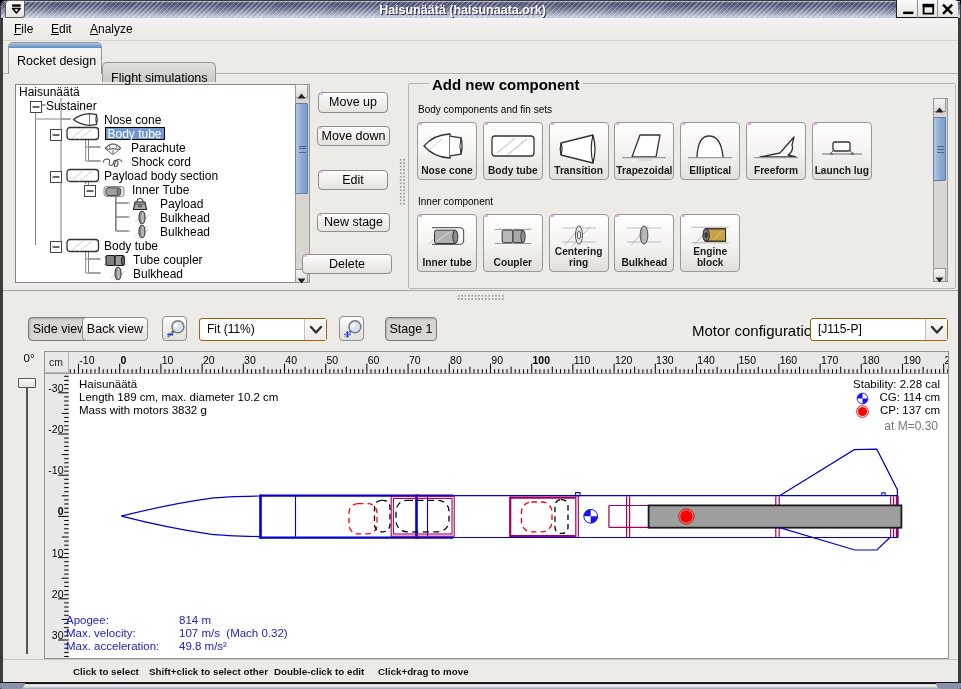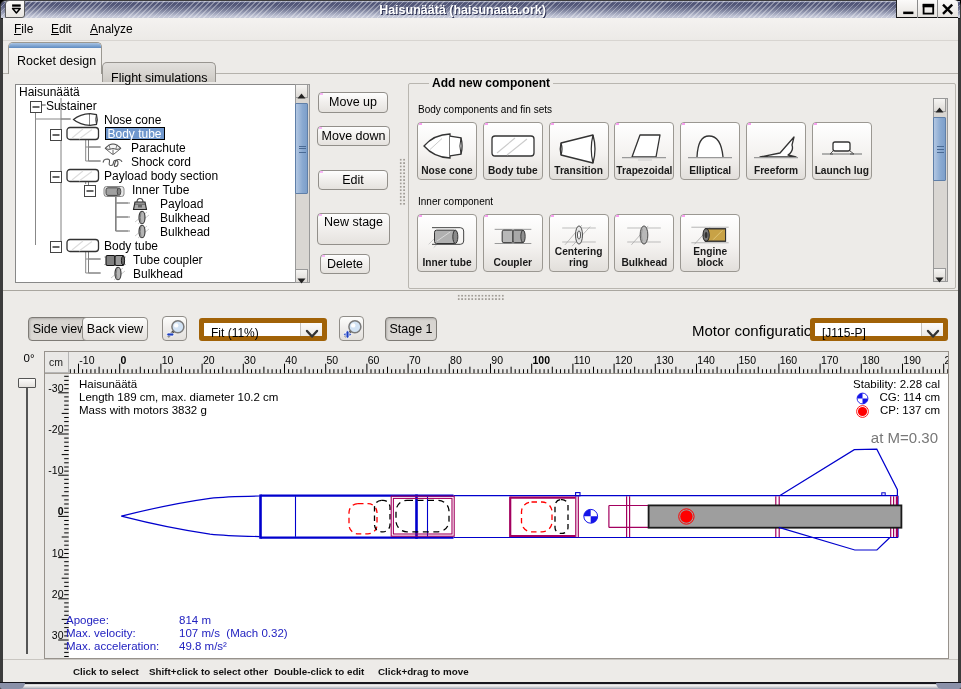--- a/index.html
+++ b/index.html
@@ -30,31 +30,31 @@
 
 #tree{position:absolute;left:15px;top:84px;width:281px;height:199px;background:#fff;border:1px solid #888;border-right:none}
 .trow{position:absolute;font-size:12px;white-space:pre;color:#000}
 #treesel{position:absolute;left:105px;top:126.5px;width:60px;height:13.5px;background:#6f97cd;border:1.5px solid #000}
 #treesel span{position:absolute;left:1.5px;top:-0.5px;font-size:12px;color:#fff}
 
 .btn{position:absolute;background:linear-gradient(#fefefe,#f2f0ee 45%,#e5e2de);border:1px solid #928f8a;border-radius:4px;text-align:center;font-size:12.5px;color:#000}
 .btn .pink{position:absolute;left:1px;top:0px;width:3px;height:2px;background:#f8a8f8;opacity:.8}
 
 #gbox{position:absolute;left:408px;top:83px;width:548px;height:206px;border:1px solid #b9b6b0;border-radius:2px}
-#gtitle{position:absolute;left:429px;top:76px;font-size:12px;font-weight:bold;background:#edebe8;padding:0 3px}
+#gtitle{position:absolute;left:429px;top:76px;font-size:15px;font-weight:bold;background:#edebe8;padding:0 3px}
 .glabel{position:absolute;font-size:10px}
 .cbtn{position:absolute;width:60px;background:linear-gradient(#ffffff,#f4f2f0 55%,#e2dfdb);border:1px solid #9b9892;border-radius:4px}
 .cbtn .lab{position:absolute;left:0;right:0;bottom:3px;text-align:center;font-size:10.2px;font-weight:bold;color:#1a1a1a;line-height:10.5px}
 .cbtn svg{position:absolute;left:50%;transform:translateX(-50%);top:6px}
 
 .dots{position:absolute;background-image:radial-gradient(circle,#a19d97 40%,transparent 42%);background-size:3.4px 3.4px}
 
 .tbtn{position:absolute;font-size:12.5px;text-align:center;border:1px solid #908d88;border-radius:4px;background:linear-gradient(#fdfdfc,#efedeb 50%,#e3e0dc)}
 .tbtn.pressed{background:linear-gradient(#d6d3cf,#dbd8d4);border-color:#7e7b76;box-shadow:inset 1px 1px 2px rgba(0,0,0,0.18)}
-.combo{position:absolute;background:#fff;border:5px solid #a16207;border-radius:3px;font-size:12px}
+.combo{position:absolute;background:#fff;border:1px solid #a16207;border-radius:3px;font-size:12px}
 .combo .chev{position:absolute;right:0;top:0;bottom:0;width:22px;border-left:1px solid #c5c2bd;background:linear-gradient(#fbfaf9,#eceae7)}
 
 #pane{position:absolute;left:44px;top:351px;width:905px;height:308px;border:1px solid #97928c;background:#e9e8e6}
 #cmbox{position:absolute;left:45px;top:352px;width:23.7px;height:21.2px;background:#e9e8e6;border-right:1px solid #b5b5b5;border-bottom:1px solid #b5b5b5;font-size:10.5px;color:#222}
 #canvas{position:absolute;left:68.7px;top:373.2px;width:879.6px;height:284.8px;background:#fff}
 .ctext{position:absolute;font-size:11.5px;color:#000;white-space:pre;line-height:13.1px}
 .cblue{color:#2222c0}
 
 #status{position:absolute;left:3px;top:659px;width:955px;height:23px;background:#edebe8;border-top:1px solid #c9c6c1}
 .stxt{position:absolute;top:665.5px;font-size:9.8px;font-weight:bold;color:#111}
@@ -211,22 +211,22 @@
     <div style="position:absolute;left:-1px;top:18px;width:13px;height:91px;background:linear-gradient(90deg,#b3c7e2,#89a9d1 60%,#7d9fca);border:1px solid #5f7fa8;border-radius:1px">
       <div style="position:absolute;left:3px;top:42px;width:7px;height:1px;background:#4a6a94"></div>
       <div style="position:absolute;left:3px;top:44px;width:7px;height:1px;background:#4a6a94"></div>
       <div style="position:absolute;left:3px;top:48px;width:7px;height:1px;background:#4a6a94"></div>
     </div>
   </div>
 
 <div class="btn" style="left:318px;top:92px;width:70px;height:21px;line-height:19px"><div class="pink"></div>Move up</div>
 <div class="btn" style="left:317px;top:126px;width:73px;height:20px;line-height:18px"><div class="pink"></div>Move down</div>
 <div class="btn" style="left:318px;top:170px;width:70px;height:20px;line-height:18px"><div class="pink"></div>Edit</div>
-<div class="btn" style="left:317px;top:213px;width:73px;height:32px;line-height:17px"><div class="pink"></div>New stage</div>
-<div class="btn" style="left:320px;top:254px;width:50px;height:20px;line-height:18px"><div class="pink"></div>Delete</div>
+<div class="btn" style="left:317px;top:213px;width:73px;height:19px;line-height:17px"><div class="pink"></div>New stage</div>
+<div class="btn" style="left:302px;top:254px;width:90px;height:20px;line-height:18px"><div class="pink"></div>Delete</div>
 <div class="dots" style="left:399px;top:158px;width:6px;height:48px"></div>
 
 <div id="gbox"></div>
 <div id="gtitle">Add new component</div>
 <div class="glabel" style="left:418px;top:104px">Body components and fin sets</div>
 <div class="glabel" style="left:418px;top:196px">Inner component</div>
 <div class="cbtn" style="left:417px;top:122px;height:58px">
     <div class="pink" style="position:absolute;left:1px;top:0;width:3px;height:2px;background:#f8a0f0"></div>
     <svg width="52" height="34" viewBox="0 0 52 34">
       <path d="M3 17 Q13 5.5 29 5 L29 29 Q13 28.5 3 17 Z" fill="#fff" stroke="#333" stroke-width="1.3"></path>
@@ -474,21 +474,21 @@
 <div style="position:absolute;left:16px;top:352px;width:26px;height:15px;font-size:11.5px;color:#000;text-align:center">0°</div>
 <div style="position:absolute;left:26px;top:388px;width:1.5px;height:266px;background:#555"></div>
 <div style="position:absolute;left:17.5px;top:377.5px;width:18px;height:10px;background:linear-gradient(#fcfbfa,#e4e1dd);border:1px solid #555;border-radius:1px"></div>
 
 <div class="ctext" style="left:79px;top:378px">Haisunäätä
 Length 189 cm, max. diameter 10.2 cm
 Mass with motors 3832 g</div>
 <div class="ctext" style="right:21px;top:378px;text-align:right">Stability: 2.28 cal</div>
 <div class="ctext" style="right:21px;top:391px;text-align:right">CG: 114 cm</div>
 <div class="ctext" style="right:21px;top:404px;text-align:right">CP: 137 cm</div>
-<div class="ctext" style="right:23px;top:431px;text-align:right;font-size:15px;color:#777">at M=0.30</div>
+<div class="ctext" style="right:23px;top:420px;text-align:right;font-size:12px;color:#777">at M=0.30</div>
 <svg class="abs" style="left:856px;top:392px" width="13" height="13" viewBox="0 0 13 13">
     <circle cx="6.5" cy="6.5" r="5.4" fill="#fff" stroke="#1414e8" stroke-width="0.9"></circle>
     <path d="M6.5 6.5 L6.5 1.1 A5.4 5.4 0 0 0 1.1 6.5 Z M6.5 6.5 L6.5 11.9 A5.4 5.4 0 0 0 11.9 6.5 Z" fill="#1414e8"></path>
   </svg>
 <svg class="abs" style="left:856px;top:405px" width="13" height="13" viewBox="0 0 13 13">
     <circle cx="6.5" cy="6.5" r="4.6" fill="#f00"></circle>
     <circle cx="6.5" cy="6.5" r="5.9" fill="none" stroke="#f00" stroke-width="0.9"></circle>
   </svg>
 <div class="ctext cblue" style="left:66px;top:614px">Apogee:
 Max. velocity:

